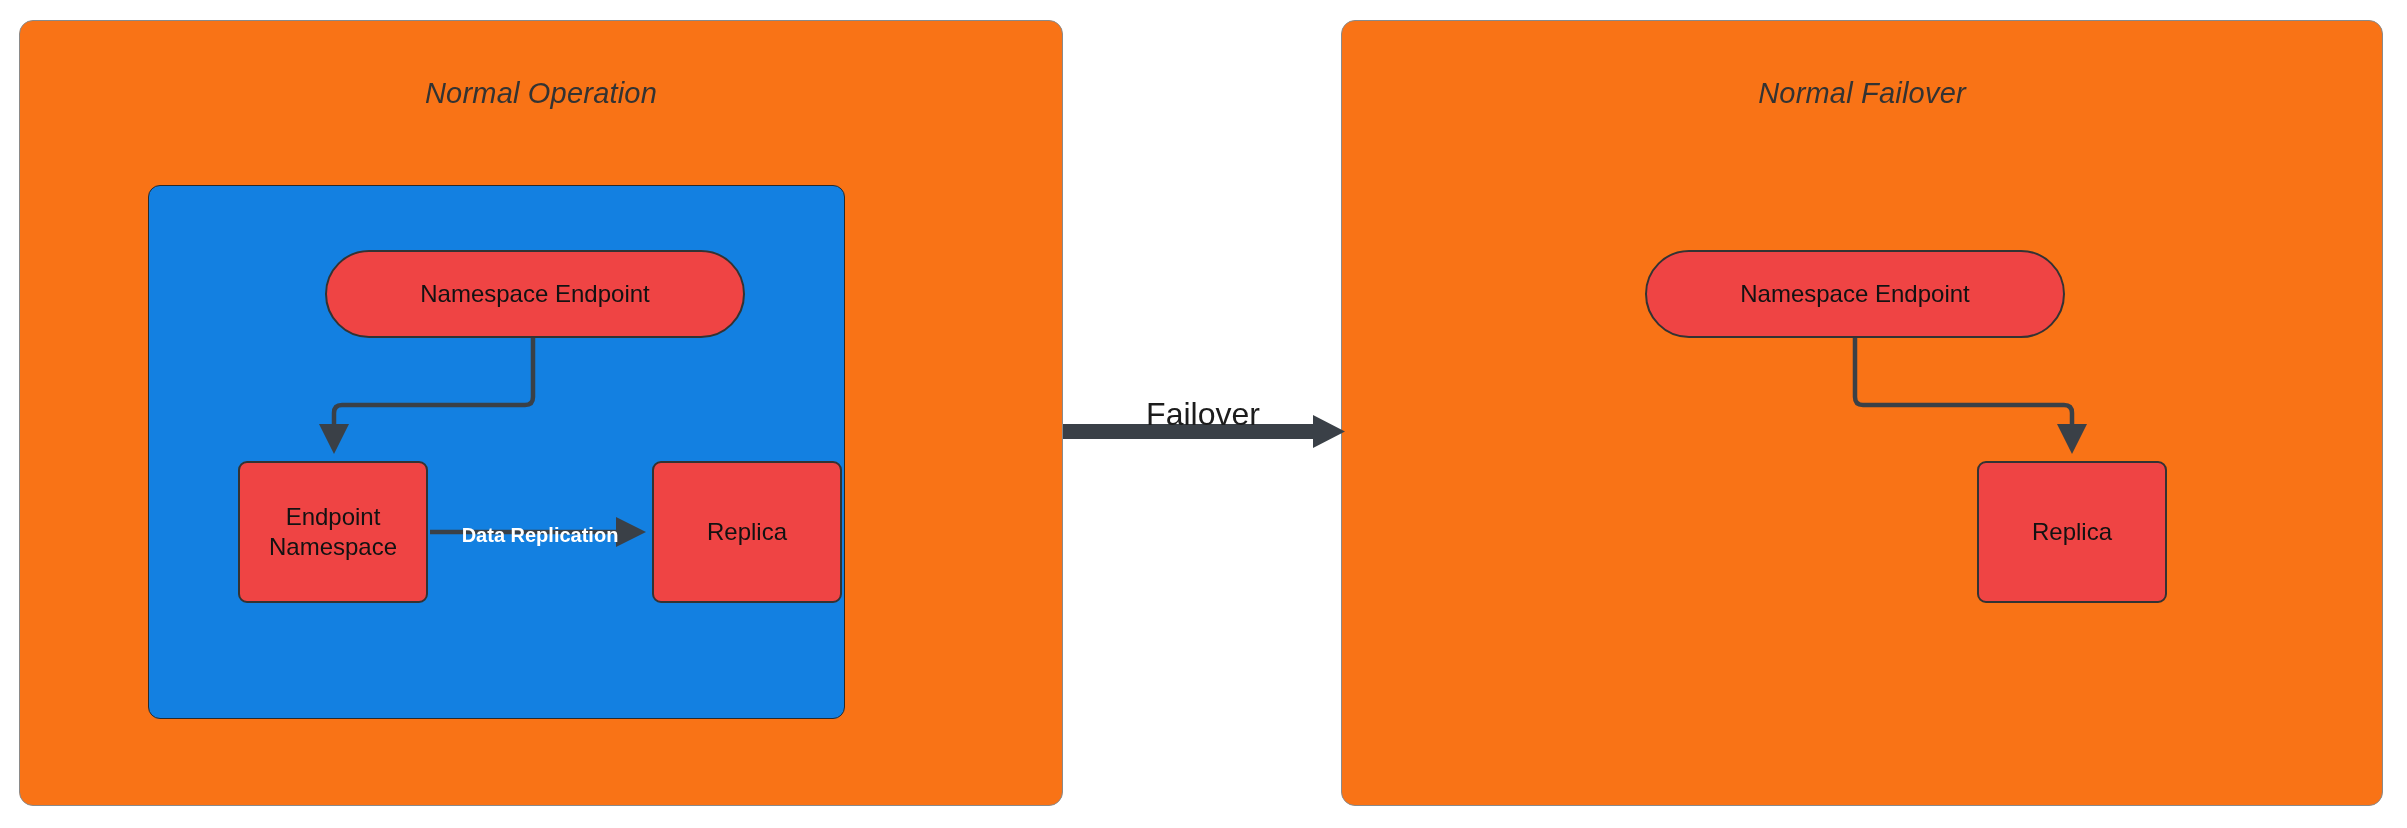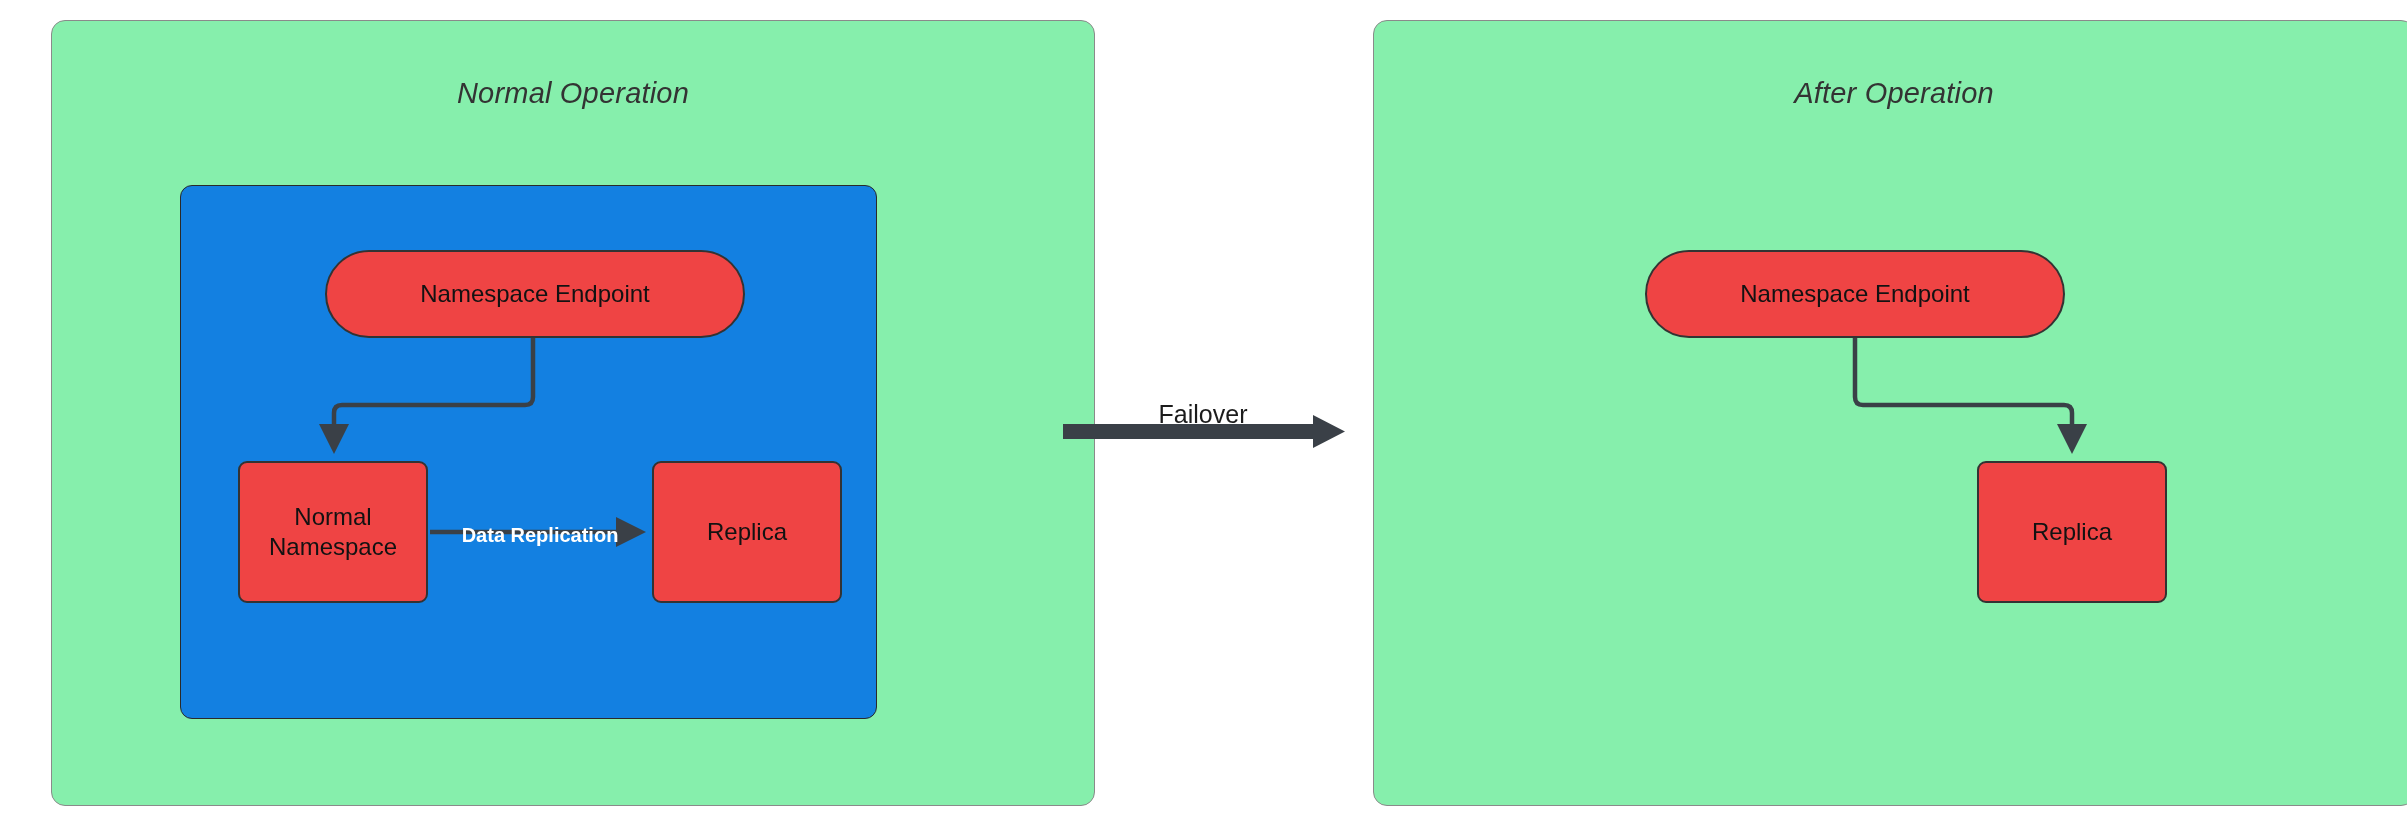--- a/index.html
+++ b/index.html
@@ -20,24 +20,23 @@
     left: 0;
     top: 0;
     width: 2407px;
     height: 828px;
   }
 
   
   .panel {
     position: absolute;
     box-sizing: border-box;
-    background: #86efac;
+    background: #f97316;
     border: 1.6px solid #8a8a8a;
     border-radius: 14px;
-    margin-left: 32px;
   }
   #panel-normal  { left: 19px;   top: 20px; width: 1044px; height: 786px; }
   #panel-failover{ left: 1341px; top: 20px; width: 1042px; height: 786px; }
 
   .panel-title {
     position: absolute;
     left: 0;
     right: 0;
     top: 56px;
     text-align: center;
@@ -111,37 +110,37 @@
   #label-data-replication {
     left: 540px;
     top: 535px;
     font-size: 20px;
     font-weight: bold;
     color: #ffffff;
   }
   #label-failover {
     left: 1203px;
     top: 414px;
-    font-size: 25px;
+    font-size: 32px;
     color: #1c1c1c;
   }
 </style>
 </head>
 <body>
 
 <div id="stage">
 
   <div class="panel" id="panel-normal">
     <div class="panel-title">Normal Operation</div>
 
     <div class="cluster" id="cluster-normal"></div>
   </div>
 
   <div class="panel" id="panel-failover">
-    <div class="panel-title">After Operation</div>
+    <div class="panel-title">Normal Failover</div>
 
   </div>
 
   <svg id="edges" viewBox="0 0 2407 828" width="2407" height="828" xmlns="http://www.w3.org/2000/svg">
     <defs>
       <marker id="arrow-thin" viewBox="0 0 12 12" refX="9" refY="6" markerWidth="8" markerHeight="8" orient="auto-start-reverse">
         <path d="M 1 1 L 11 6 L 1 11 z" fill="#3a4047"></path>
       </marker>
       <marker id="arrow-thin2" viewBox="0 0 12 12" refX="9" refY="6" markerWidth="8" markerHeight="8" orient="auto-start-reverse">
         <path d="M 1 1 L 11 6 L 1 11 z" fill="#3a4047"></path>
@@ -159,21 +158,21 @@
 
     <path d="M 1855 338 L 1855 397 Q 1855 405 1863 405 L 2064 405 Q 2072 405 2072 413 L 2072 448" fill="none" stroke="#3a4047" stroke-width="4.5" stroke-linecap="round" marker-end="url(#arrow-thin)"></path>
   </svg>
 
   <div class="node pill" id="node-endpoint-left">
     <span>Namespace Endpoint</span>
   </div>
 
   <div class="node rect" id="node-primary">
     <span>
-      <span>Normal</span><br>
+      <span>Endpoint</span><br>
       <span>Namespace</span>
     </span>
   </div>
 
   <div class="node rect" id="node-replica-left">
     <span>Replica</span>
   </div>
 
   <div class="node pill" id="node-endpoint-right">
     <span>Namespace Endpoint</span>

